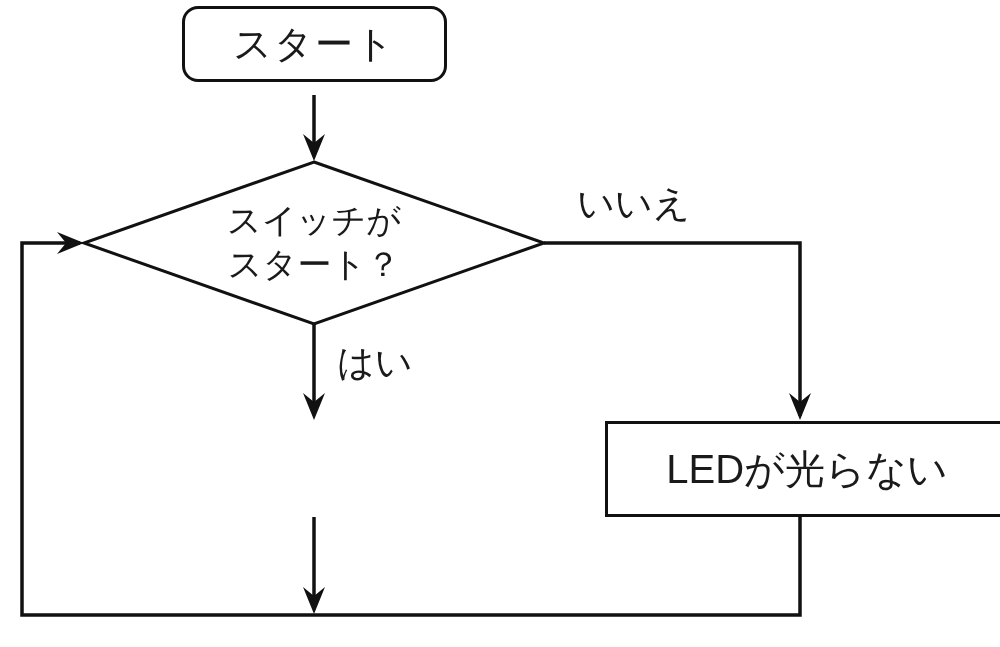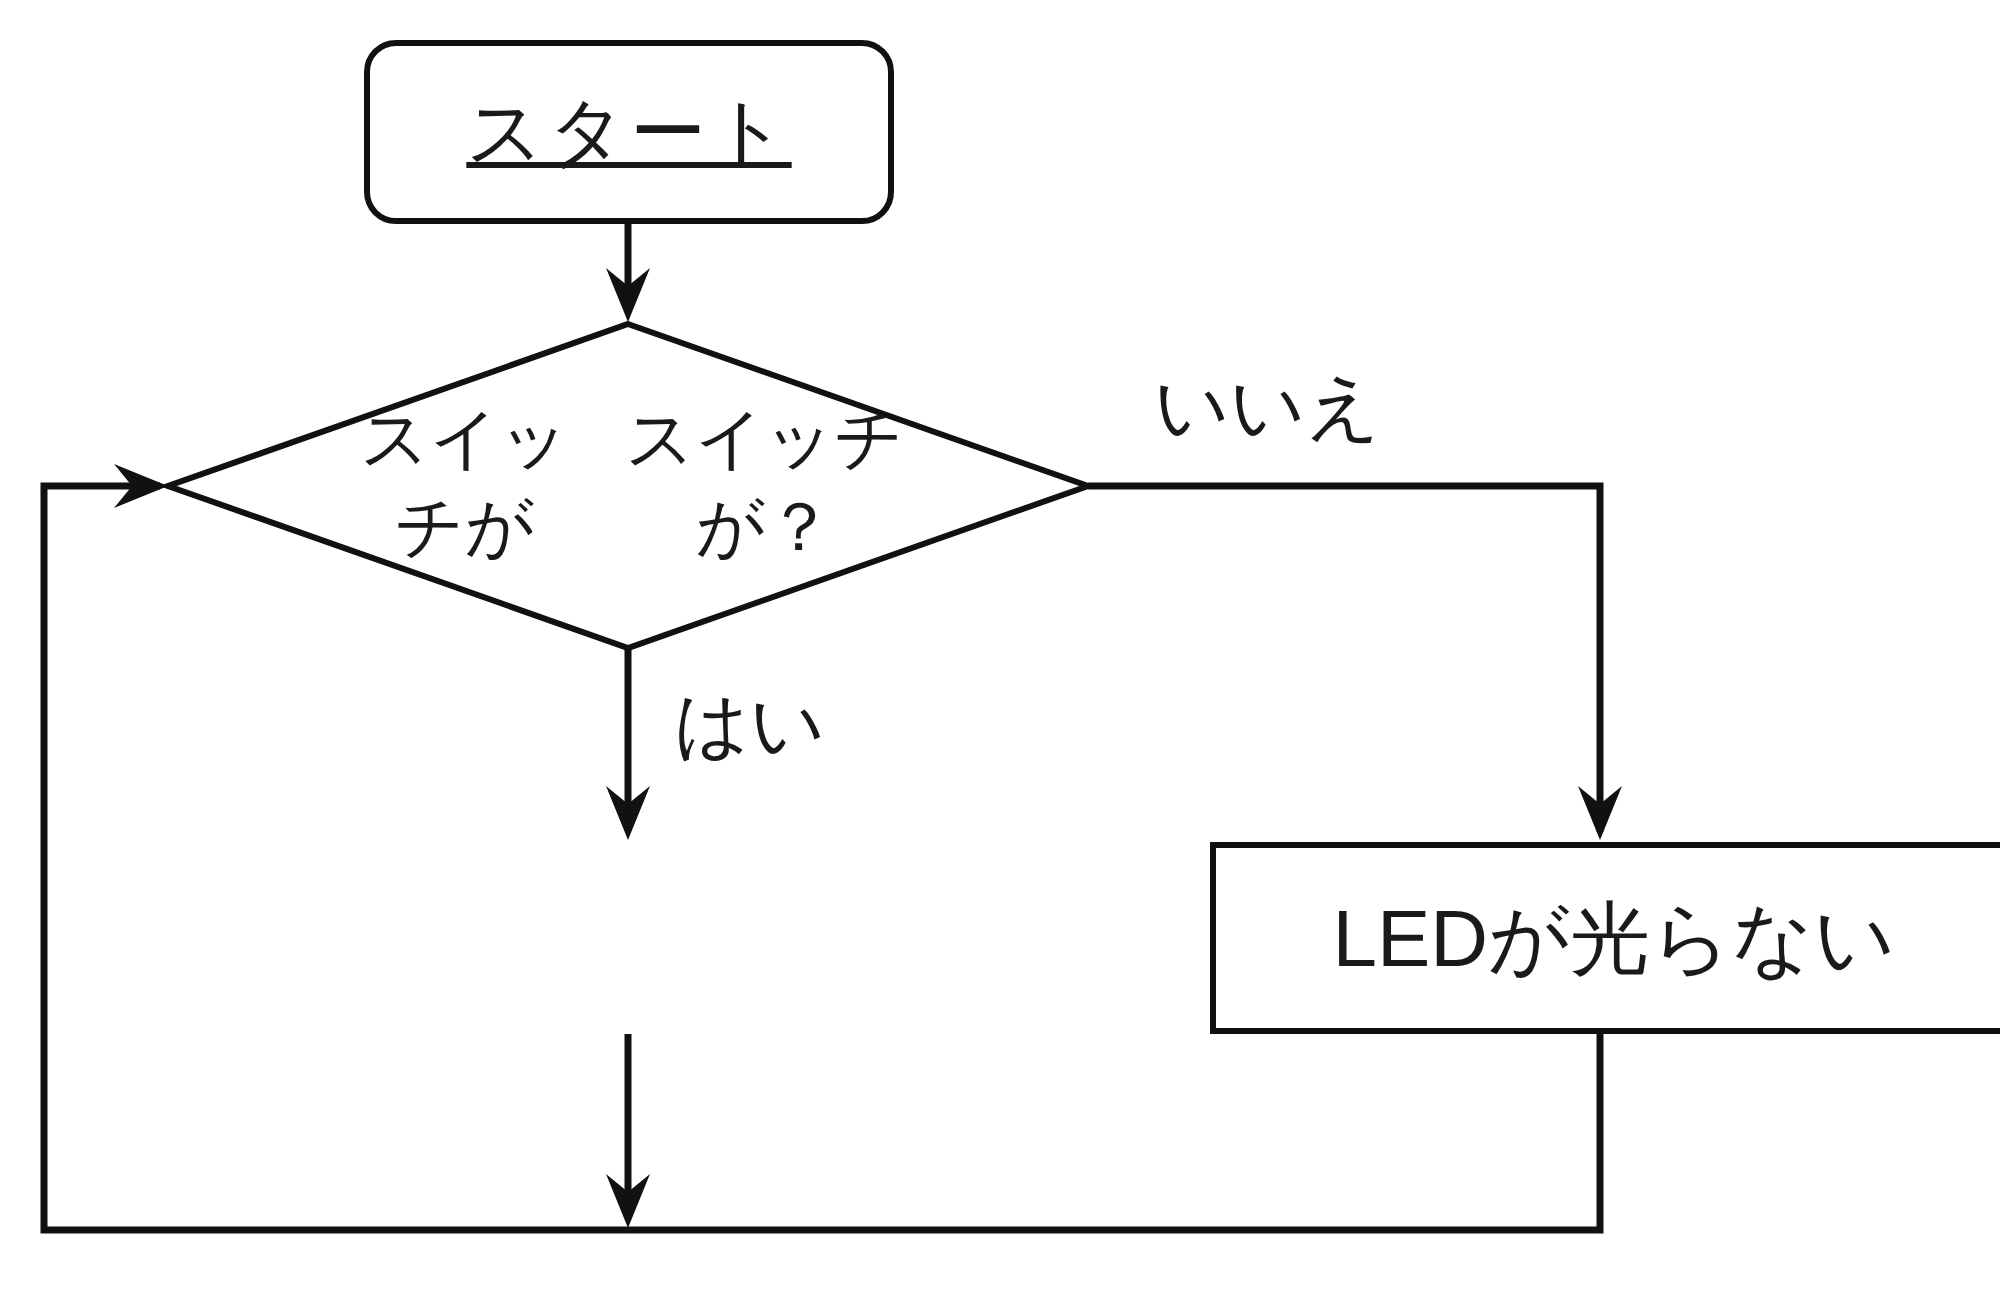--- a/index.html
+++ b/index.html
@@ -41,27 +41,26 @@
     box-sizing: border-box;
     background: #ffffff;
     border: 3px solid #111111;
     display: flex;
     align-items: center;
     justify-content: center;
     text-align: center;
   }
   .node-start {
     left: 182px;
-    top: 20px;
+    top: 6px;
     width: 265px;
-    height: 92px;
+    height: 76px;
     border-radius: 16px;
     font-size: 38px;
     letter-spacing: 2px;
-    text-decoration: underline;
   }
   .node-process {
     font-size: 40px;
   }
   .node-led-on {
     left: 120px;
     top: 421px;
     width: 390px;
     height: 96px;
   }
@@ -70,20 +69,21 @@
     top: 421px;
     width: 404px;
     height: 96px;
   }
   .decision-label {
     position: absolute;
     left: 164px;
     top: 198px;
     width: 300px;
     display: flex;
+    flex-direction: column;
     align-items: center;
     font-size: 34px;
     line-height: 44px;
     text-align: center;
   }
   .edge-label {
     position: absolute;
     font-size: 37px;
     line-height: 40px;
     white-space: nowrap;
@@ -122,21 +122,21 @@
     <polygon class="shape-fill" points="0,0 -11,-27 0,-18 11,-27" transform="translate(800,420)"></polygon>
     <polygon class="shape-fill" points="0,0 -11,-27 0,-18 11,-27" transform="translate(314,614)"></polygon>
   </svg>
 
   <div class="node node-start">
     <span>スタート</span>
   </div>
 
   <div class="decision-label">
     <span>スイッチが</span>
-    <span>スイッチが？</span>
+    <span>スタート？</span>
   </div>
 
   <div class="edge-label edge-label-yes">はい</div>
   <div class="edge-label edge-label-no">いいえ</div>
 
   <div class="node node-process node-led-off">
     <span>LEDが光らない</span>
   </div>
 
 </div>

